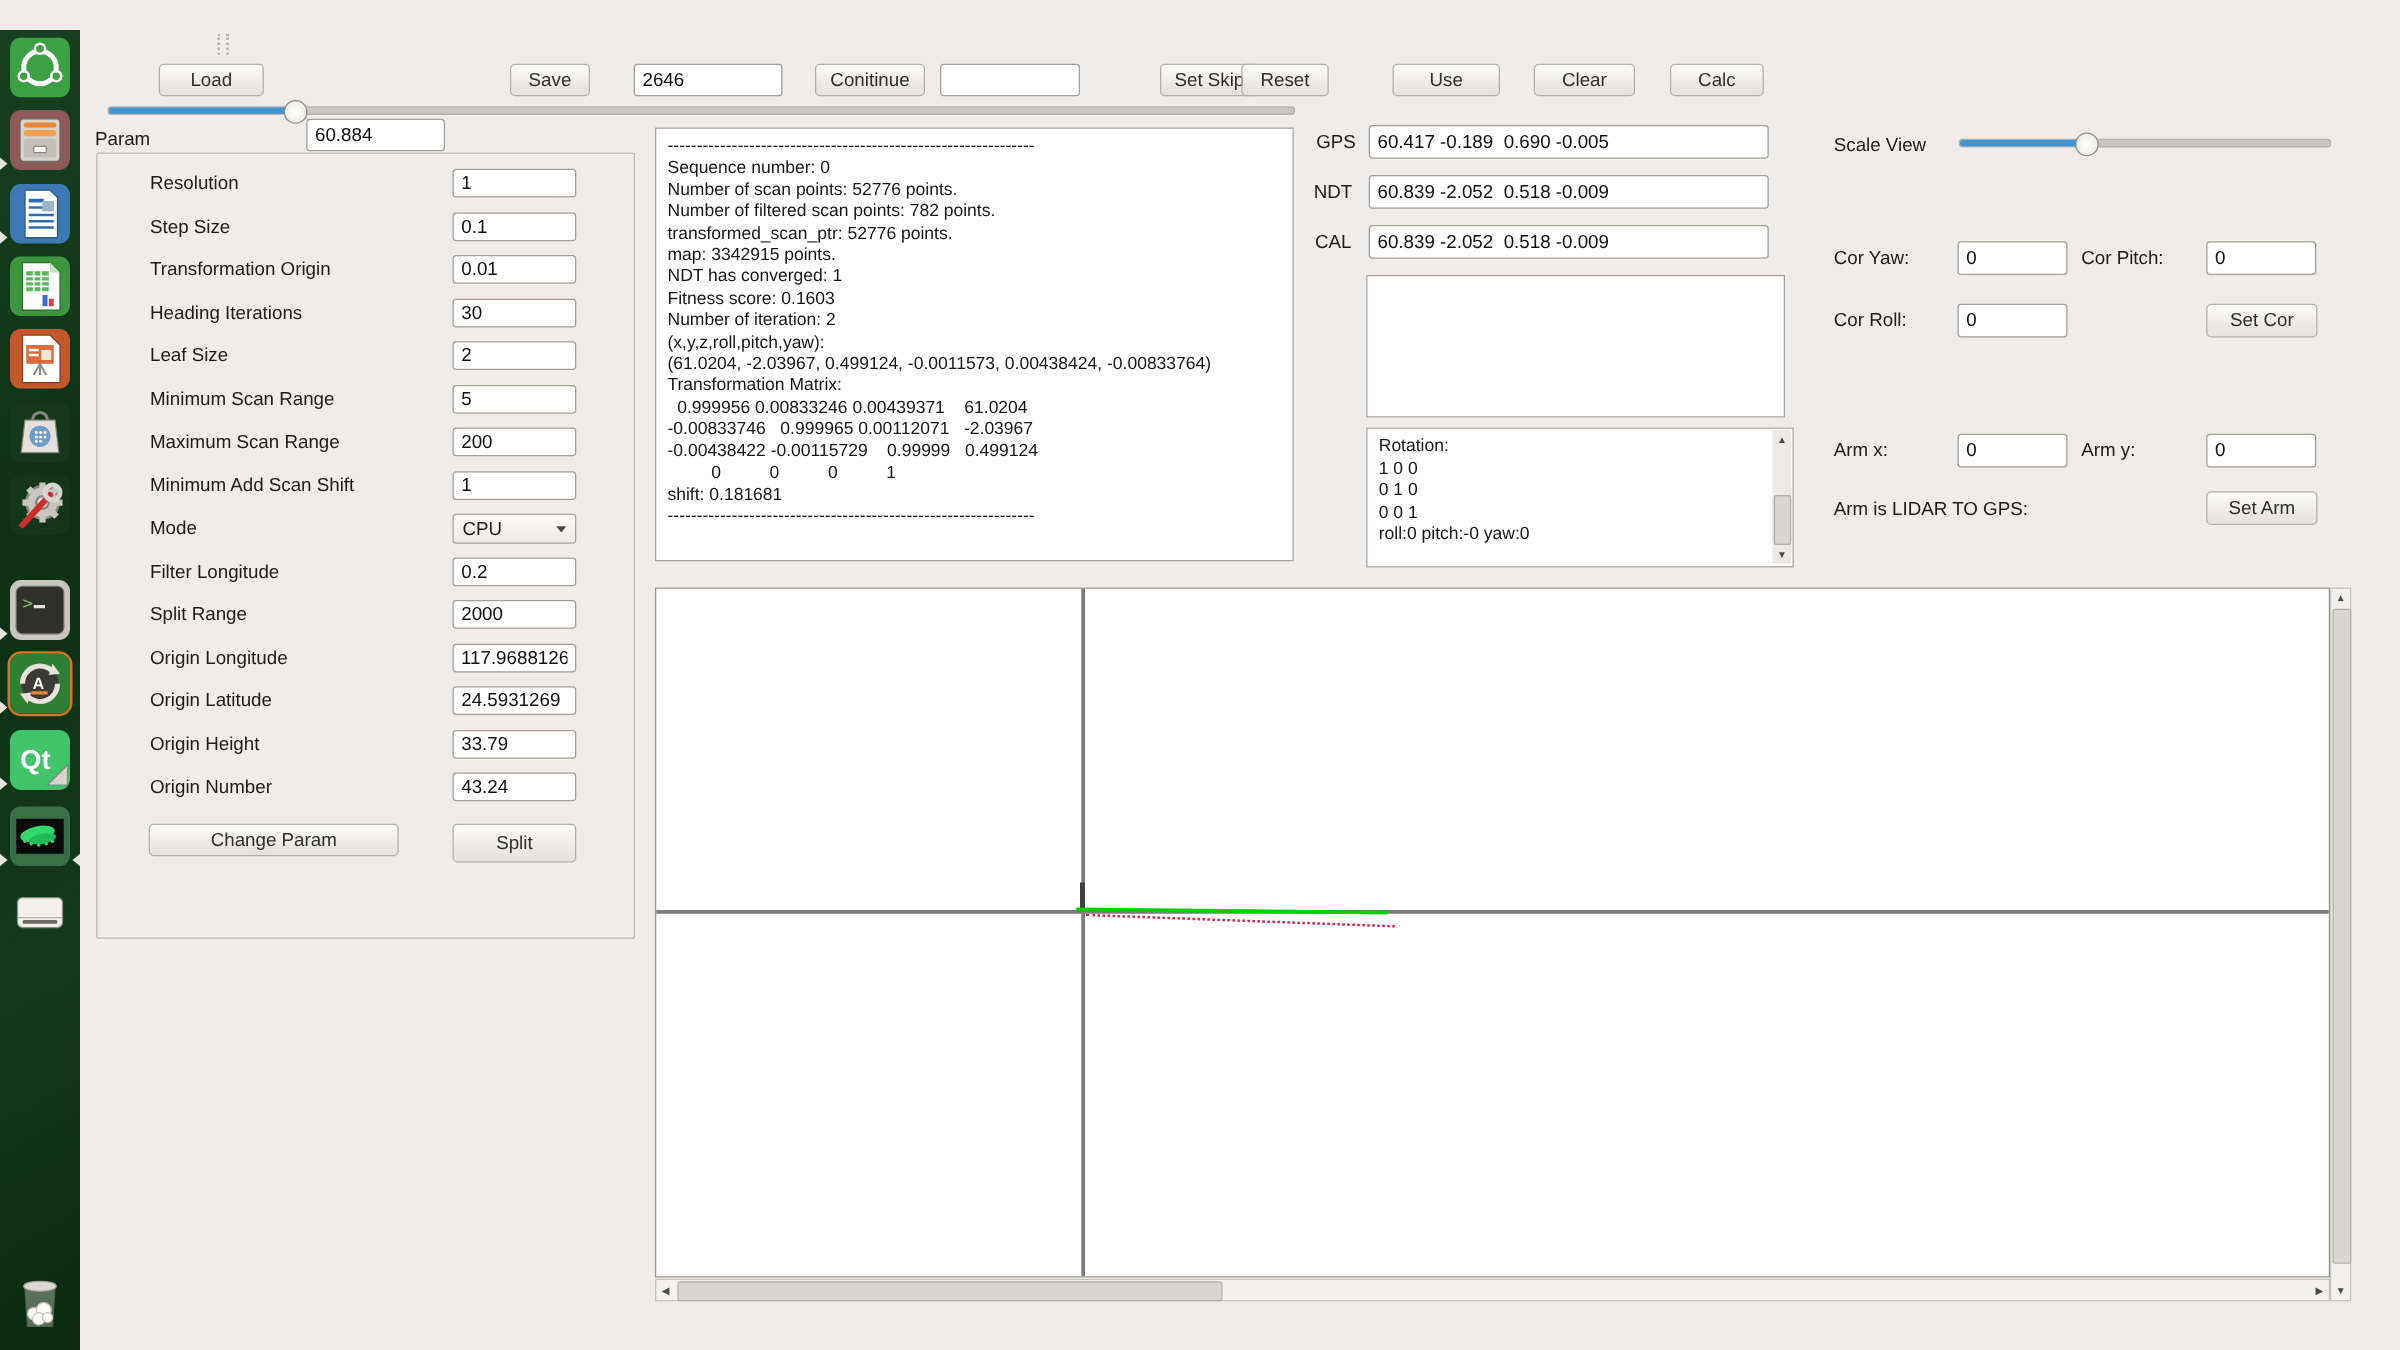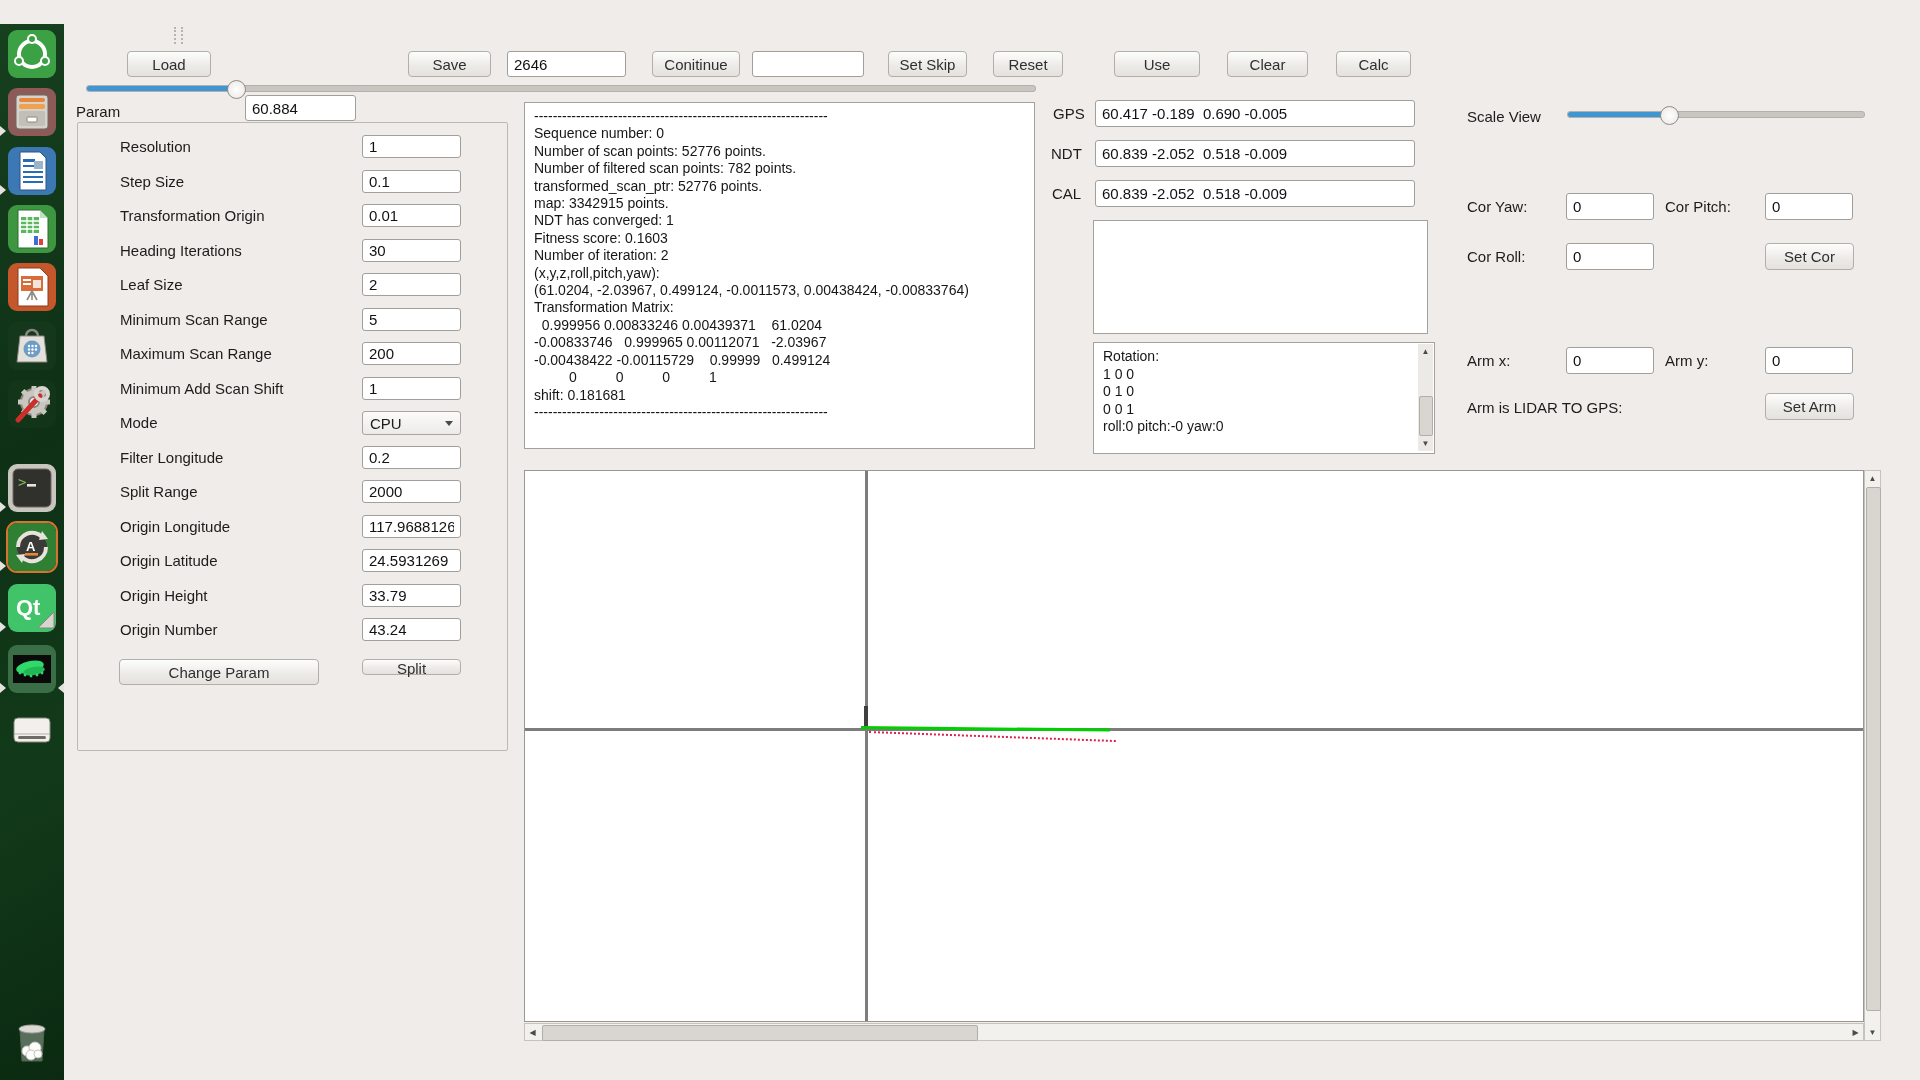--- a/index.html
+++ b/index.html
@@ -211,25 +211,25 @@
             <circle cx="23" cy="37" r="5"></circle>
             <circle cx="30" cy="36" r="4"></circle>
           </g>
         </svg>
     </div>
   </div>
 
   <div class="grip" style="left:174px;top:27px"></div>
   <button class="btn" style="left:127px;top:51px;width:84px;height:26px">Load</button>
   <input class="inp" style="left: 245px; top: 51px; width: 111px; height: 26px; margin-top: 44px;" value="60.884">
-  <button class="btn" style="left:408px;top:51px;width:83px;height:26px">Save</button>
+  <button class="btn" style="left:408px;top:51px;width:64px;height:26px">Save</button>
   <input class="inp" style="left: 507px; top: 51px; width: 119px; height: 26px;" value="2646">
   <button class="btn" style="left:652px;top:51px;width:88px;height:26px">Conitinue</button>
   <input class="inp" style="left: 752px; top: 51px; width: 112px; height: 26px;" value="">
-  <button class="btn" style="left:888px;top:51px;width:79px;height:26px">Set Skip</button>
+  <button class="btn" style="left:928px;top:51px;width:79px;height:26px">Set Skip</button>
   <button class="btn" style="left:993px;top:51px;width:70px;height:26px">Reset</button>
   <button class="btn" style="left:1114px;top:51px;width:86px;height:26px">Use</button>
   <button class="btn" style="left:1227px;top:51px;width:81px;height:26px">Clear</button>
   <button class="btn" style="left:1336px;top:51px;width:75px;height:26px">Calc</button>
 
   <div class="slider-track" style="left:86px;top:85px;width:948px"></div>
   <div class="slider-fill" style="left:87px;top:86px;width:148px"></div>
   <div class="slider-handle" style="left:227px;top:80px"></div>
 
   <div class="lbl" style="left:76px;top:103px">Param</div>
@@ -262,21 +262,21 @@
   <input class="inp prow-input" style="top: 480px;" value="2000">
   <div class="prow-label" style="top:518px">Origin Longitude</div>
   <input class="inp prow-input" style="top: 515px;" value="117.9688126">
   <div class="prow-label" style="top:552px">Origin Latitude</div>
   <input class="inp prow-input" style="top: 549px;" value="24.5931269">
   <div class="prow-label" style="top:587px">Origin Height</div>
   <input class="inp prow-input" style="top: 584px;" value="33.79">
   <div class="prow-label" style="top:621px">Origin Number</div>
   <input class="inp prow-input" style="top: 618px;" value="43.24">
   <button class="btn" style="left:119px;top:659px;width:200px;height:26px">Change Param</button>
-  <button class="btn" style="left:362px;top:659px;width:99px;height:16px">Split</button>
+  <button class="btn" style="left:362px;top:659px;width:99px;height:31px">Split</button>
 
   <div class="panel-box" style="left:524px;top:102px;width:511px;height:347px;padding:5px 9px;box-sizing:border-box">
     <pre class="logtext">---------------------------------------------------------------
 Sequence number: 0
 Number of scan points: 52776 points.
 Number of filtered scan points: 782 points.
 transformed_scan_ptr: 52776 points.
 map: 3342915 points.
 NDT has converged: 1
 Fitness score: 0.1603

